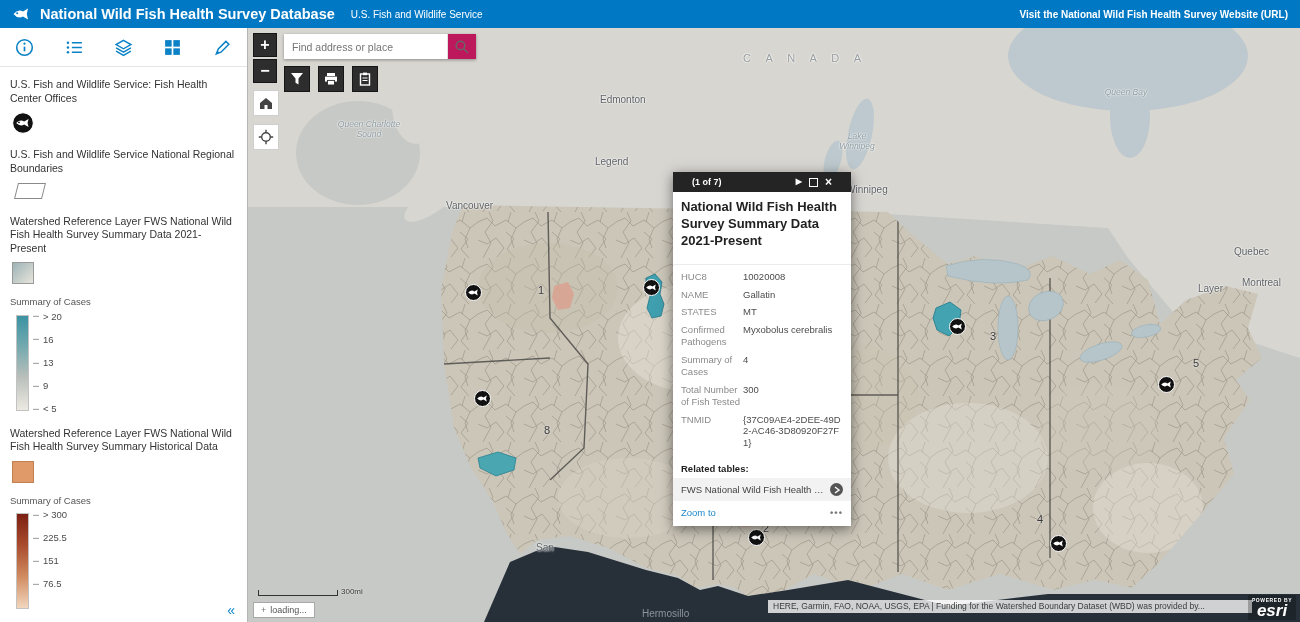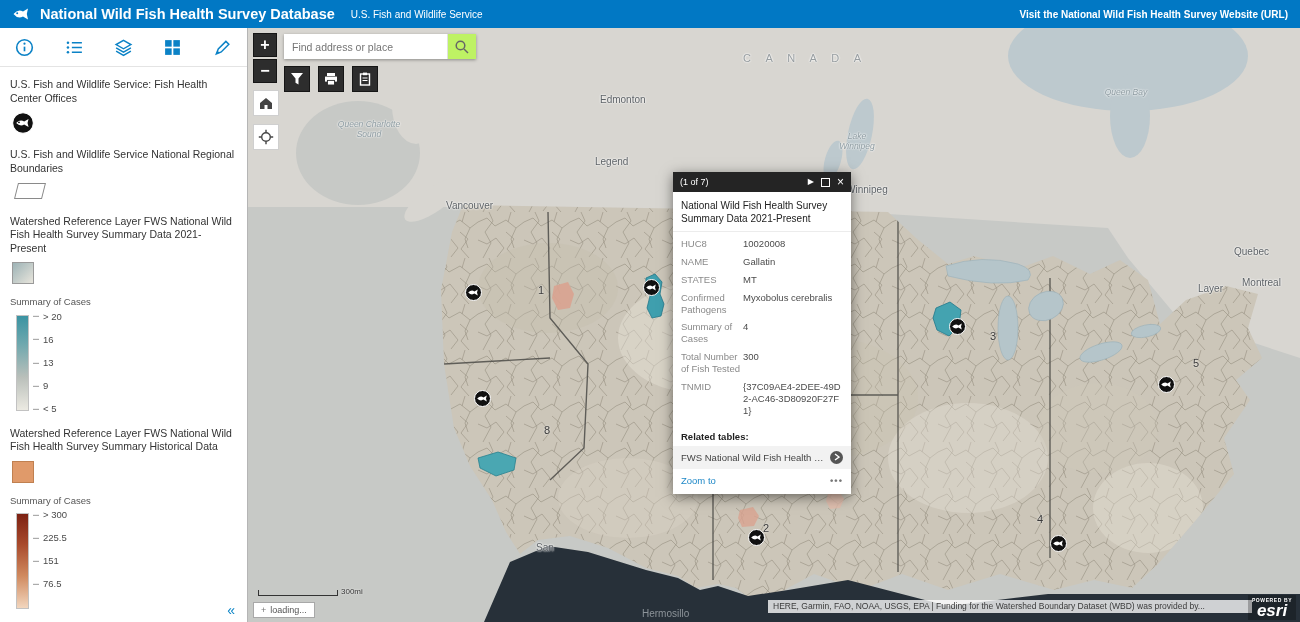--- a/index.html
+++ b/index.html
@@ -45,34 +45,34 @@
   .country{letter-spacing:6px;color:#979da0;font-size:11px;}
   .water{font-style:italic;color:#8d9ba1;font-size:8.5px;white-space:normal;text-align:center;line-height:1.15;}
   .mexlabel{color:#8d949a;text-shadow:none;}
   .regionnum{position:absolute;font-size:11px;color:#3a3a3a;text-shadow:0 0 2px #fff;z-index:5;}
   .marker{position:absolute;width:17px;height:17px;cursor:pointer;z-index:8;}
 
   .ctl{position:absolute;display:flex;align-items:center;justify-content:center;cursor:pointer;box-sizing:border-box;z-index:12;}
   .ctl.dark{background:#2d2d2d;color:#fff;border:1px solid #161616;}
   .ctl.light{background:#fff;border:1px solid #cfcfcf;}
   .zoombtn{left:5px;width:24px;height:24px;font-size:16px;font-weight:bold;line-height:1;}
-  .search{position:absolute;left:36px;top:6px;width:192px;height:25px;background:#bef264;display:flex;
+  .search{position:absolute;left:36px;top:6px;width:192px;height:25px;background:#be185d;display:flex;
           box-shadow:0 1px 3px rgba(0,0,0,.35);z-index:12;}
   .search input{flex:1;border:0;outline:0;padding:0 8px;font-size:10.5px;color:#333;font-family:inherit;min-width:0;}
   .sbtn{width:28px;border-left:1px solid #e0e0e0;display:flex;align-items:center;justify-content:center;cursor:pointer;}
 
   
   .popup{position:absolute;left:425px;top:144px;width:178px;background:#fff;z-index:20;
          box-shadow:0 3px 12px rgba(0,0,0,.5);font-size:9.5px;}
-  .popup-hdr{background:#242424;color:#fff;height:20px;display:flex;align-items:center;padding:0 7px;gap:7px;}
+  .popup-hdr{background:#242424;color:#fff;height:20px;display:flex;align-items:center;padding:0 19px;gap:7px;font-weight:bold;}
   .pager{font-size:9px;flex:1;}
   .phbtn{cursor:pointer;font-size:8px;line-height:1;}
   .maxbox{width:7px;height:7px;border:1.2px solid #fff;cursor:pointer;}
   .closex{cursor:pointer;font-size:12px;line-height:1;}
-  .popup-title{font-weight:normal;padding:7px 8px 6px;font-size:10px;line-height:1.3;color:#222;border-bottom:1px solid #ececec;}
+  .popup-title{font-weight:bold;padding:7px 8px 14px;font-size:13px;line-height:1.3;color:#222;border-bottom:1px solid #ececec;}
   .prow{display:flex;padding:3px 8px;}
   .plabel{width:62px;flex-shrink:0;color:#8a8a8a;line-height:1.25;}
   .pvalue{color:#4b4b4b;word-break:break-all;line-height:1.25;}
   .related-label{font-weight:bold;color:#222;padding:8px 8px 4px;}
   .related-item{background:#f2f2f2;padding:5px 8px;display:flex;align-items:center;gap:5px;color:#444;cursor:pointer;}
   .rel-text{flex:1;white-space:nowrap;overflow:hidden;text-overflow:ellipsis;}
   .rel-arrow{width:13px;height:13px;border-radius:50%;background:#555;color:#fff;display:flex;
              align-items:center;justify-content:center;font-size:9px;flex-shrink:0;cursor:pointer;}
   .popup-footer{display:flex;justify-content:space-between;align-items:center;padding:6px 8px 8px;}
   .zoomto{color:#1e88c7;cursor:pointer;}

